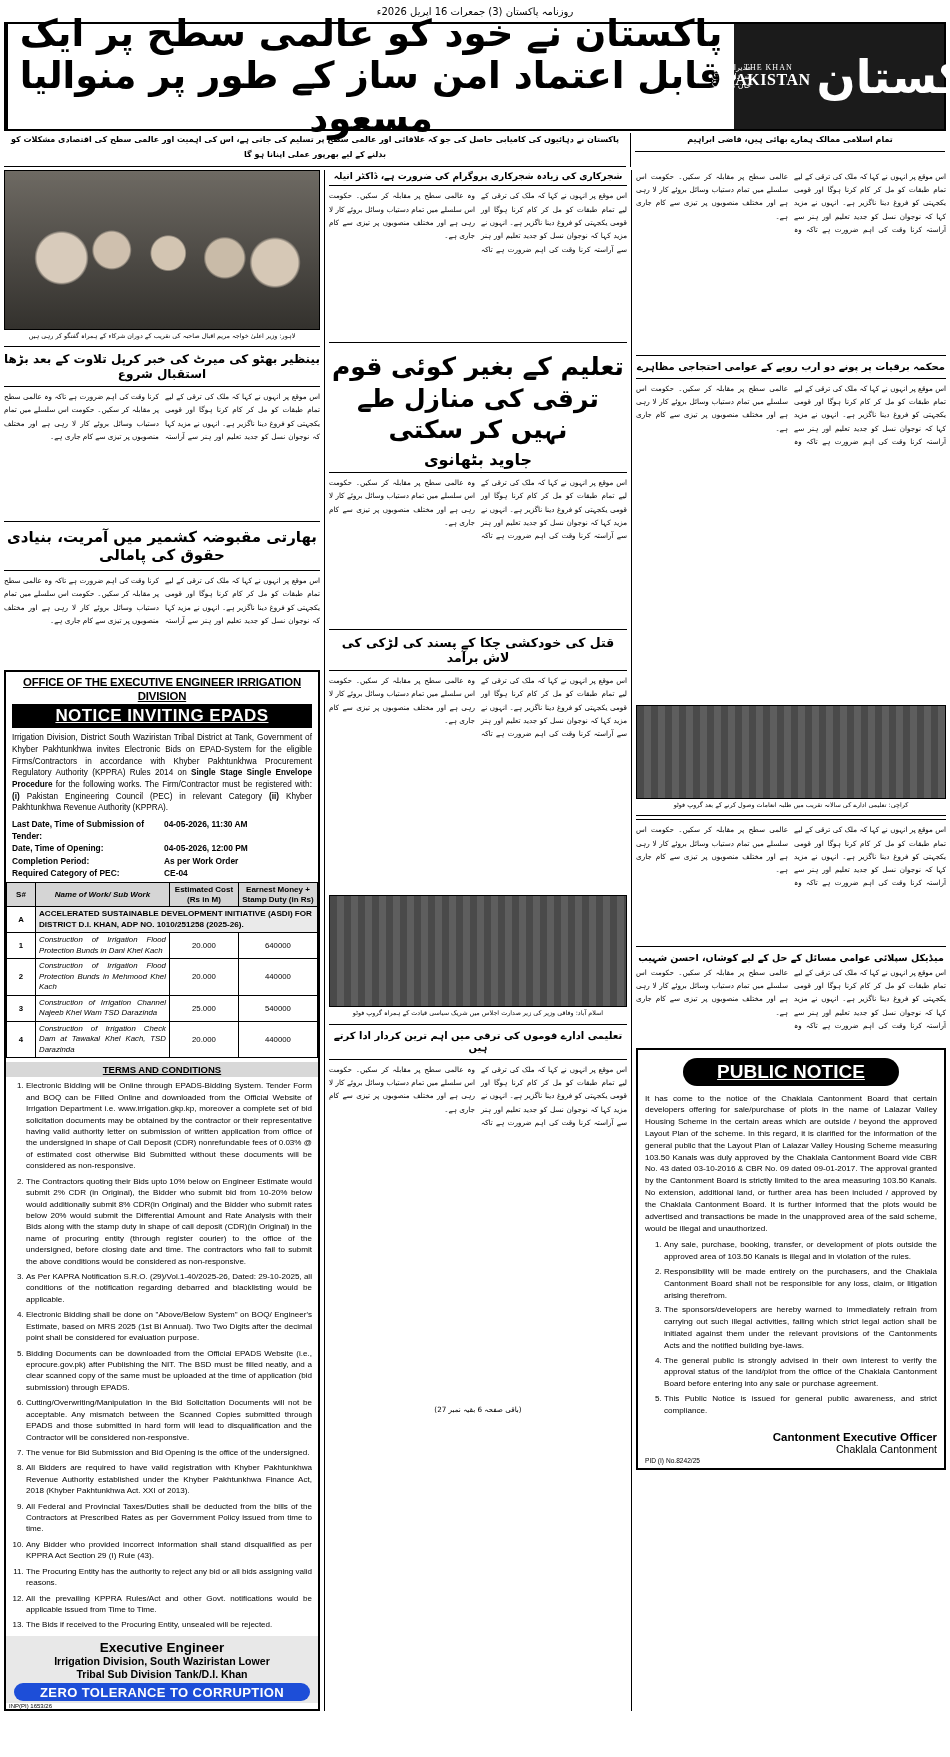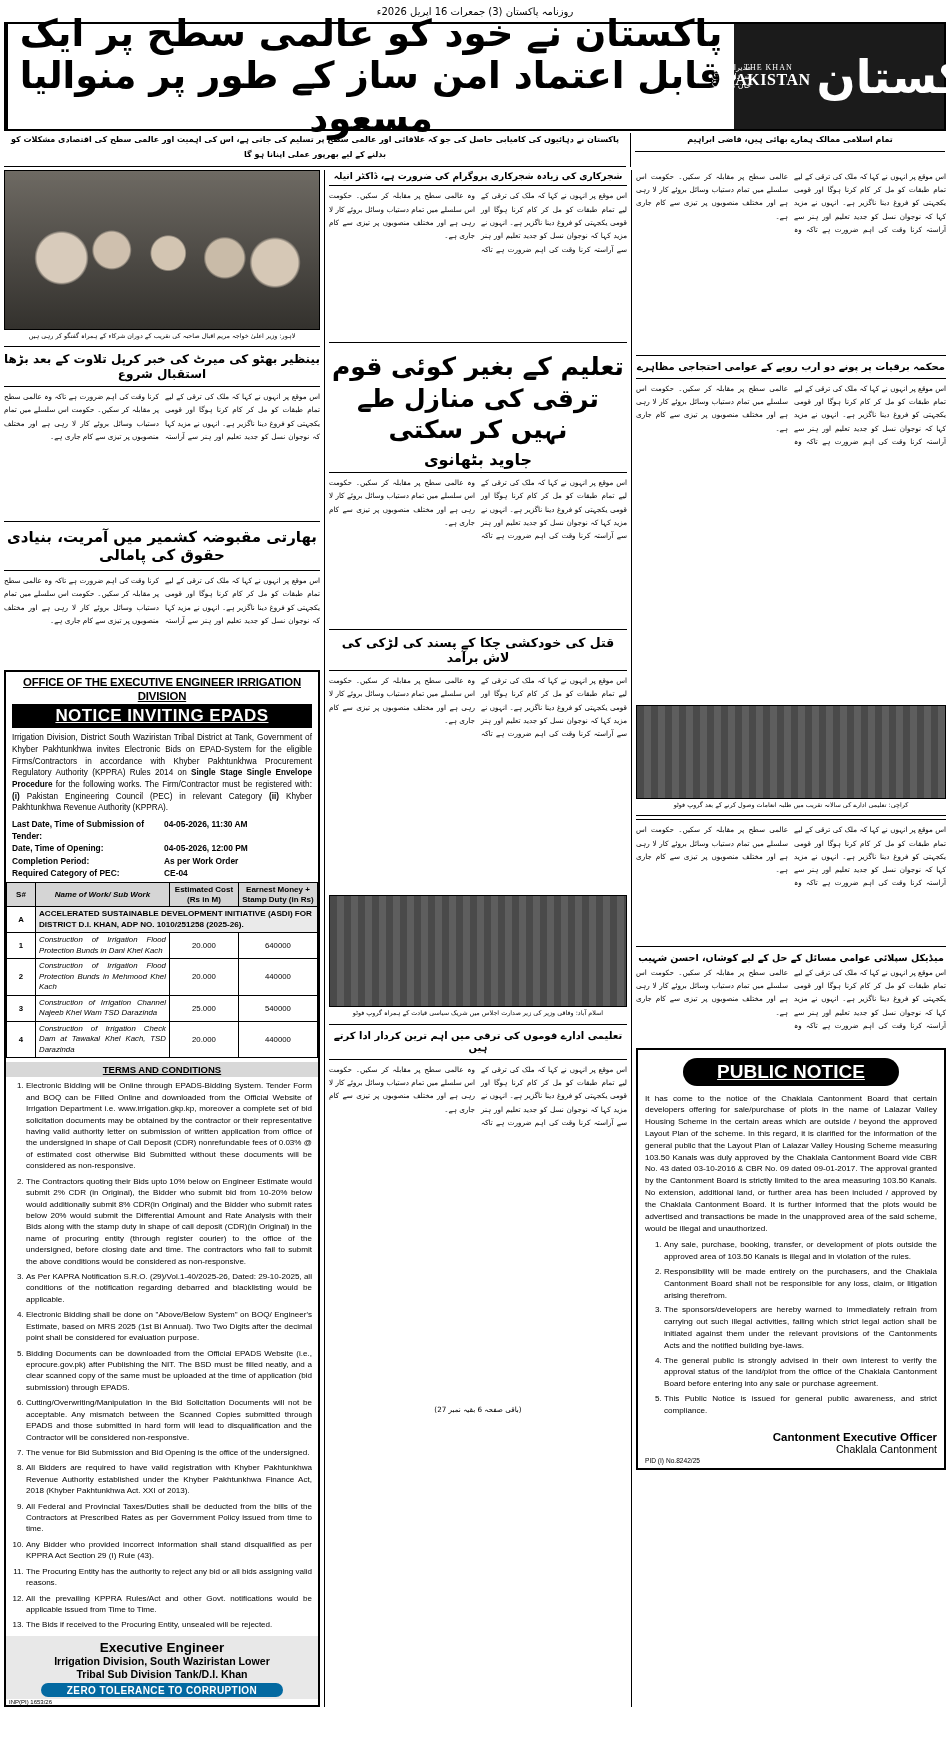--- a/index.html
+++ b/index.html
@@ -75,21 +75,21 @@
   .grp{background:#eaeaea;text-align:left;font-weight:bold;font-size:8.1px;line-height:1.3;}
 
   .tc-title{text-align:center;font-weight:bold;font-size:9.5px;text-decoration:underline;background:#d8d8d8;margin:4px 0 3px 0;padding:2px 0;}
   ol.terms{margin:0;padding:0 6px 0 20px;font-size:8.05px;line-height:1.42;text-align:justify;}
   ol.terms li{margin-bottom:4px;}
 
   .sign{background:#e8e8e8;text-align:center;padding:4px 0 2px 0;margin-top:5px;}
   .sign .s1{font-size:13.5px;font-weight:bold;}
   .sign .s2{font-size:10.6px;font-weight:bold;line-height:1.25;}
   .zt-wrap{display:flex;justify-content:center;margin-top:2px;}
-  .zt{background:#0369a1;color:#fff;font-size:10px;font-weight:bold;letter-spacing:.4px;padding:1.5px 26px;border-radius:9px;}
+  .zt{background:#1d4ed8;color:#fff;font-size:13px;font-weight:bold;letter-spacing:.4px;padding:1.5px 26px;border-radius:9px;}
   .inp{font-size:6px;padding-left:3px;}
 
   
   .pn{border:2px solid #000;margin-top:4px;padding:6px 7px 4px 7px;}
   .pn-badge-wrap{display:flex;justify-content:center;margin:2px 0 7px 0;}
   .pn-badge{background:#000;color:#fff;font-size:19px;font-weight:bold;padding:3px 34px;border-radius:22px;}
   .pn-badge span{text-decoration:underline;}
   .pn-para{font-size:8.1px;line-height:1.46;text-align:justify;}
   ol.pn-list{margin:5px 0 0 0;padding-left:19px;font-size:8.1px;line-height:1.46;text-align:justify;}
   ol.pn-list li{margin-bottom:3px;}

